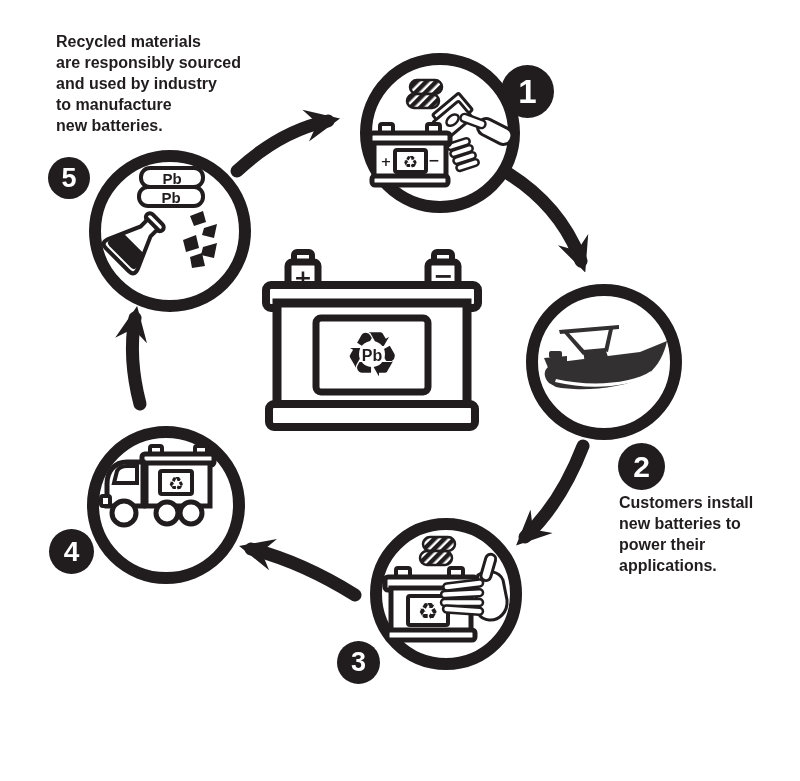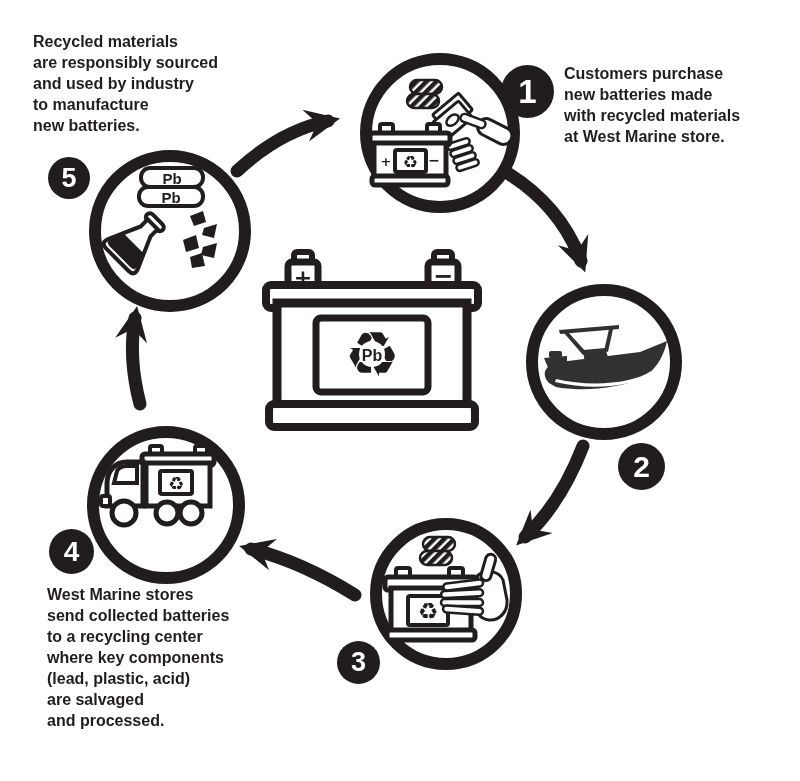--- a/index.html
+++ b/index.html
@@ -18,21 +18,21 @@
   }
   .b1{left:501px;top:65px;width:53px;height:53px;font-size:33px;}
   .b2{left:618px;top:443px;width:47px;height:47px;font-size:30px;}
   .b3{left:337px;top:641px;width:43px;height:43px;font-size:27px;}
   .b4{left:49px;top:529px;width:45px;height:45px;font-size:28px;}
   .b5{left:48px;top:157px;width:42px;height:42px;font-size:27px;}
   .t1{left:564px;top:63px;width:215px;}
   .t2{left:619px;top:492px;width:170px;}
   .t3{left:396px;top:681px;width:215px;}
   .t4{left:47px;top:584px;width:220px;}
-  .t5{left:33px;top:31px;width:220px;}
+  .t5{left:56px;top:31px;width:220px;}
 </style>
 </head>
 <body>
 
 <div class="stage">
 
   <svg width="800" height="781" viewBox="0 0 800 781">
     <defs>
       <pattern id="wm-stripes" patternUnits="userSpaceOnUse" width="7" height="7" patternTransform="rotate(45)">
         <rect width="7" height="7" fill="#211d1e"></rect>
@@ -201,30 +201,23 @@
   <div class="badge b3">
       <span>3</span>
     </div>
   <div class="badge b4">
       <span>4</span>
     </div>
   <div class="badge b5">
       <span>5</span>
     </div>
 
-  <div class="caption t1">Customers purchase
-new batteries made
-with recycled materials
-at West Marine store.</div>
-  <div class="caption t4">West Marine stores
-send collected batteries
-to a recycling center
-where key components
-(lead, plastic, acid)
-are salvaged
-and processed.</div>
+  <div class="caption t2">Customers install
+new batteries to
+power their
+applications.</div>
   <div class="caption t5">Recycled materials
 are responsibly sourced
 and used by industry
 to manufacture
 new batteries.</div>
 
 </div>
 
 </body></html>

